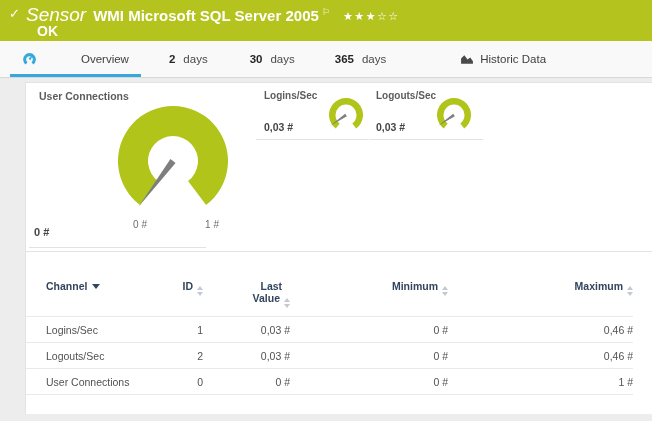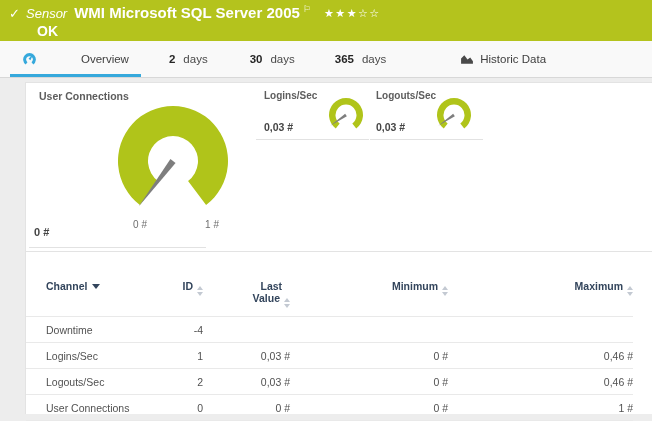--- a/index.html
+++ b/index.html
@@ -6,21 +6,21 @@
   body{
     width:652px;height:421px;position:relative;overflow:hidden;
     background:#ededed;
     font-family:"Liberation Sans","DejaVu Sans",sans-serif;
     -webkit-font-smoothing:antialiased;
   }
   
   .sensor-header{position:absolute;top:0;left:0;right:0;height:41px;background:#b4c31d;color:#fff;}
   .check{position:absolute;left:9px;top:6px;font-size:13px;font-weight:bold;font-family:"DejaVu Sans",sans-serif;}
   .hrow{position:absolute;left:26px;top:4px;display:flex;align-items:baseline;white-space:nowrap;}
-  .kind{font-style:italic;font-size:13px;}
+  .kind{font-style:italic;font-size:19px;}
   .sensor-title{font-weight:bold;font-size:15px;margin-left:7px;}
   .flag{font-size:9px;margin-left:3px;position:relative;top:-6px;font-family:"DejaVu Sans",sans-serif;}
   .stars{font-size:11px;margin-left:13px;letter-spacing:1.5px;position:relative;top:-1px;font-family:"DejaVu Sans",sans-serif;cursor:pointer;}
   .status{position:absolute;left:37px;top:23px;font-size:14px;font-weight:bold;}
   
   .tabbar{position:absolute;top:41px;left:0;right:0;height:36px;background:#f9f9f9;
     border-bottom:1px solid #d8d8d8;display:flex;align-items:stretch;font-size:11.5px;color:#3e3e3e;}
   .tab{display:flex;align-items:center;gap:6px;position:relative;padding:0 12px;cursor:pointer;white-space:nowrap;}
   .tab .ticon{display:flex;align-items:center;}
   .tab.active::after{content:"";position:absolute;left:0;right:0;bottom:0;height:3px;background:#36a9dc;}
@@ -155,27 +155,20 @@
               <i class="down"></i>
             </span></th>
         <th><span>Maximum</span><span class="sort">
               <i class="up"></i>
               <i class="down"></i>
             </span></th>
       </tr>
     </thead>
     <tbody>
       <tr>
-        <td>Downtime</td>
-        <td>-4</td>
-        <td></td>
-        <td></td>
-        <td></td>
-      </tr>
-      <tr>
         <td>Logins/Sec</td>
         <td>1</td>
         <td>0,03 #</td>
         <td>0 #</td>
         <td>0,46 #</td>
       </tr>
       <tr>
         <td>Logouts/Sec</td>
         <td>2</td>
         <td>0,03 #</td>

